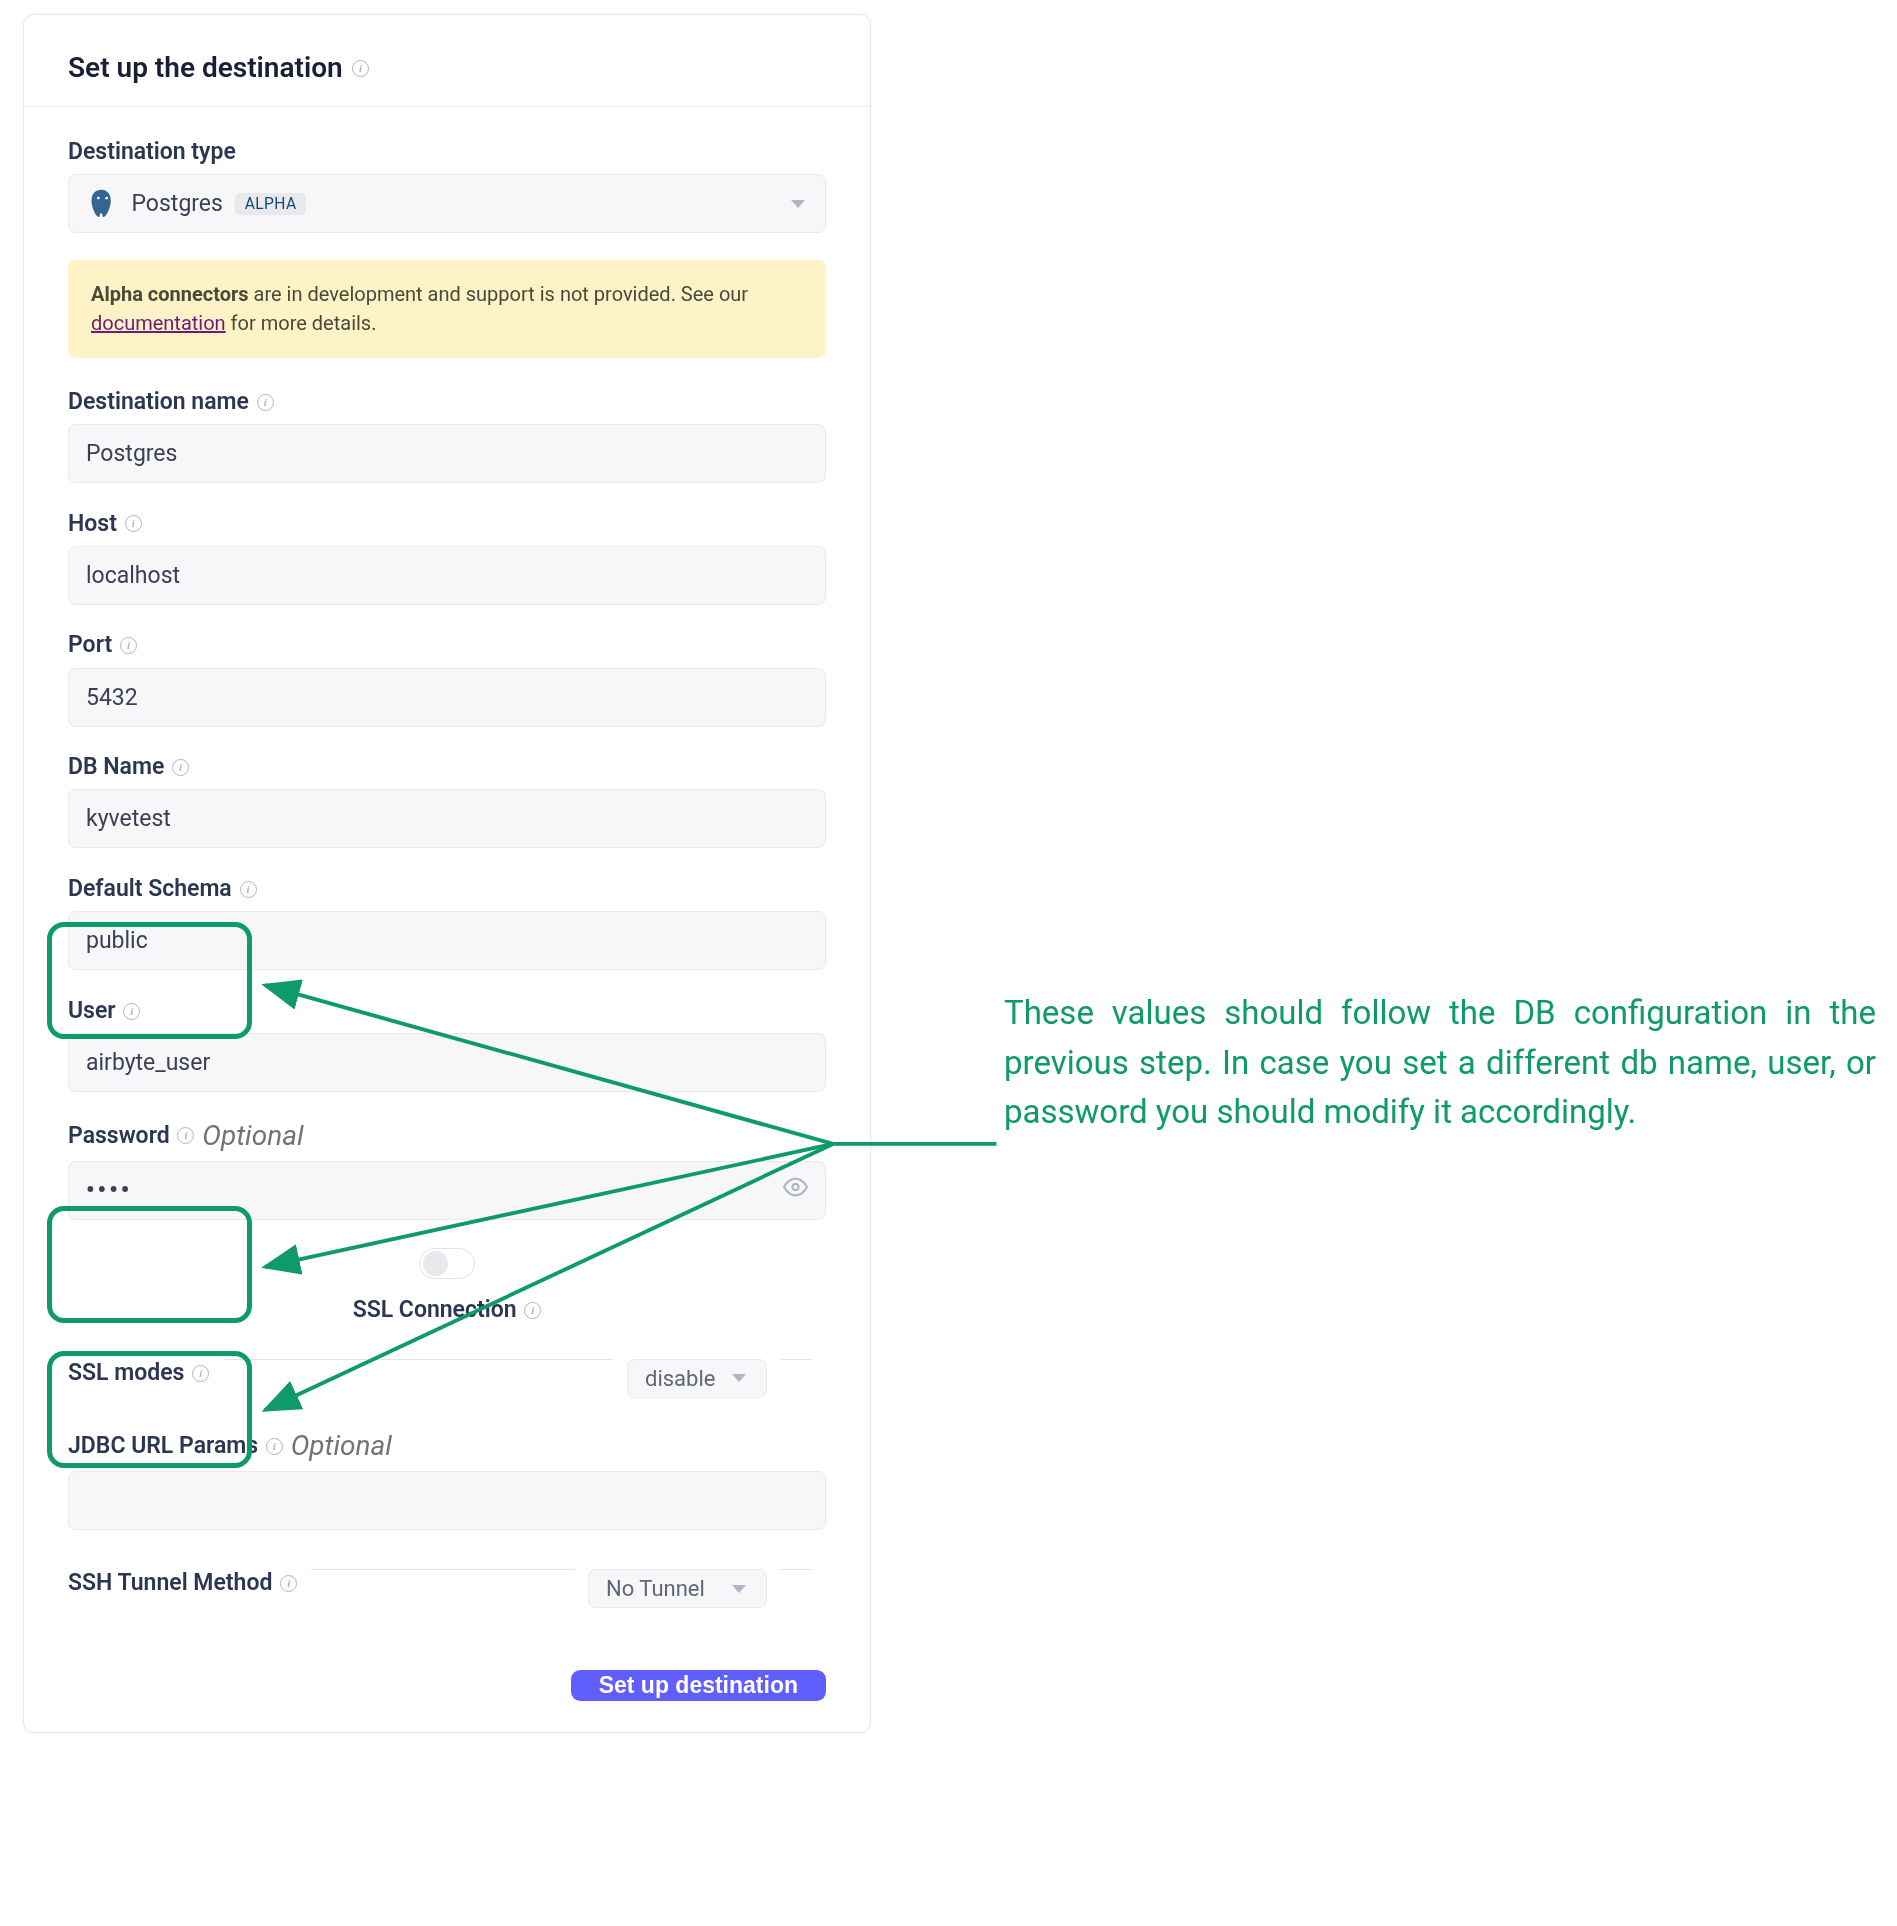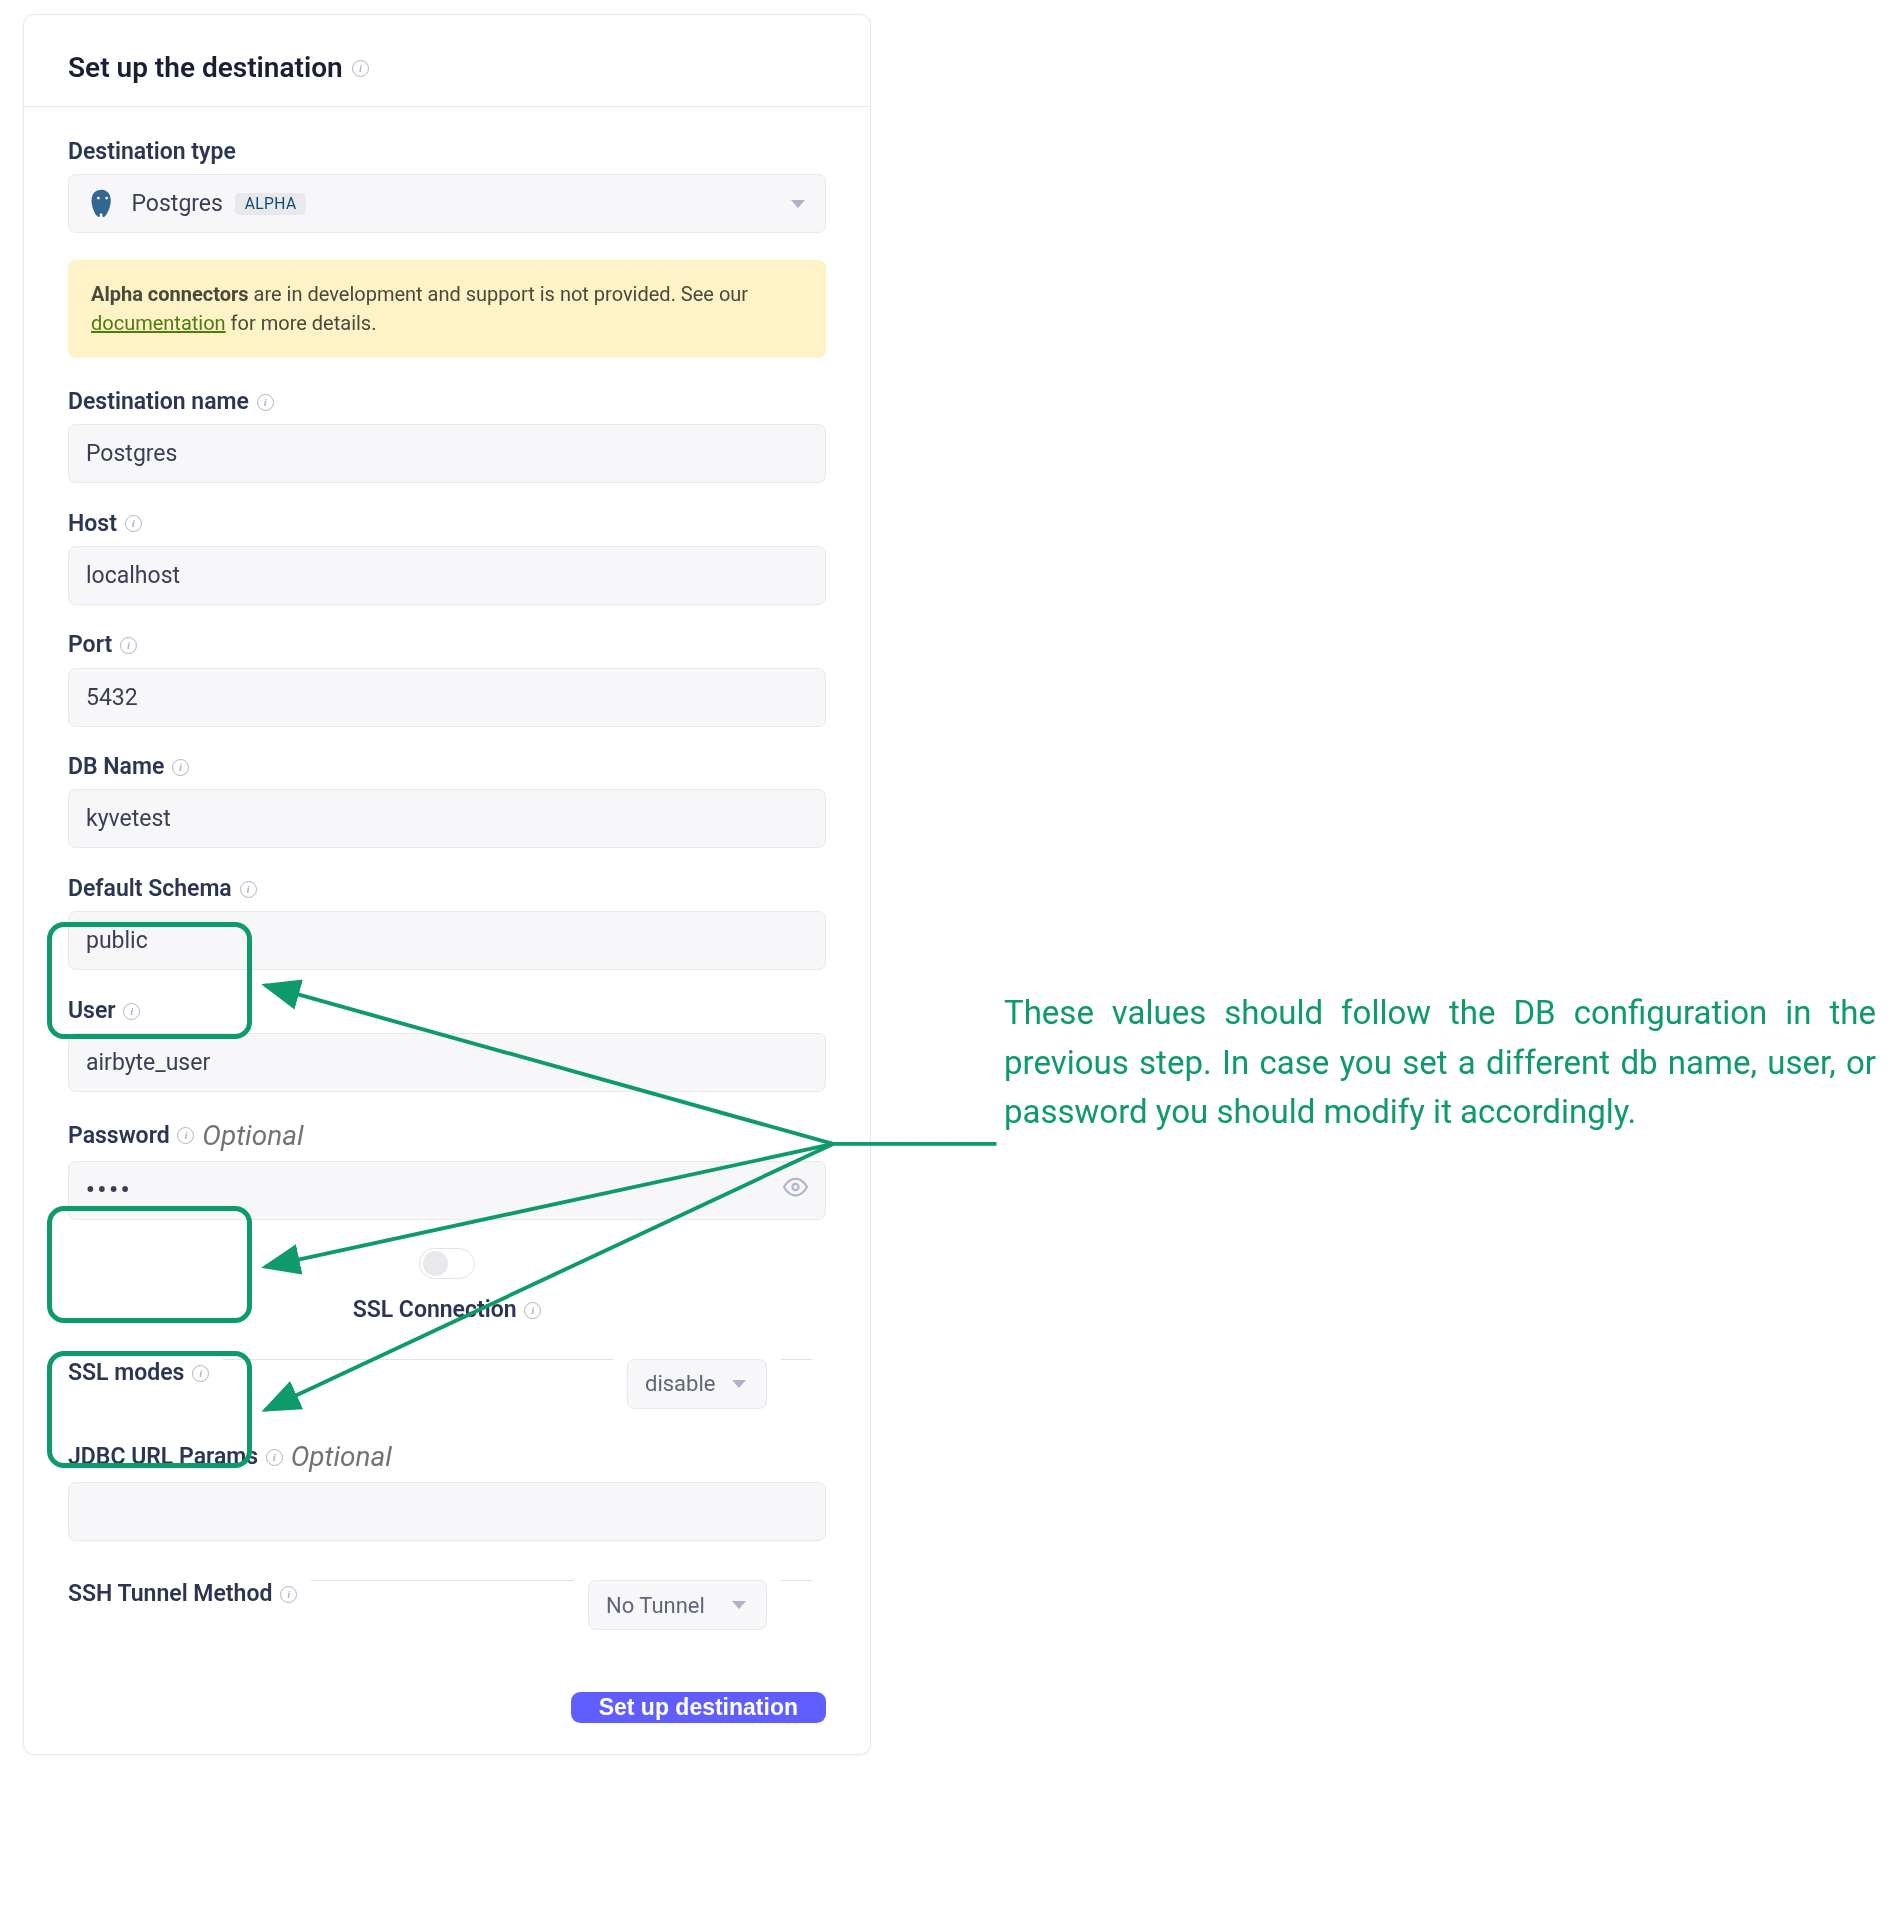--- a/index.html
+++ b/index.html
@@ -109,21 +109,21 @@
   .alert-box {
     background: #fef3c7;
     border-radius: 7.8px;
     padding: 20px 23px;
     font-size: 20px;
     color: #4a4a3a;
     line-height: 1.45;
     margin-bottom: 30px;
   }
   .alert-box strong { font-weight: 700; }
-  .alert-box a { color: #4d7c0f; text-decoration: underline; }
+  .alert-box a { color: #701a75; text-decoration: underline; }
   .toggle-row {
     display: flex;
     align-items: center;
     gap: 17px;
     margin: 28px 0 36px 0;
     flex-direction: column;
   }
   .toggle-switch {
     width: 56px; height: 31px;
     background: #fff;
@@ -145,21 +145,21 @@
     margin-bottom: 31px;
   }
   .inline-select-row .field-label { margin-bottom: 0; white-space: nowrap; }
   .inline-divider {
     flex: 1;
     height: 0.8px;
     background: #e1e1e8;
     margin: 0 14px;
   }
   .small-select {
-    height: 50px;
+    height: 39px;
     border: 0.8px solid #e8e8ed;
     border-radius: 7.8px;
     background: #f7f7fa;
     padding: 0 42px 0 17px;
     font-size: 22px;
     color: #60657a;
     display: flex;
     align-items: center;
     position: relative;
     min-width: 140px;

